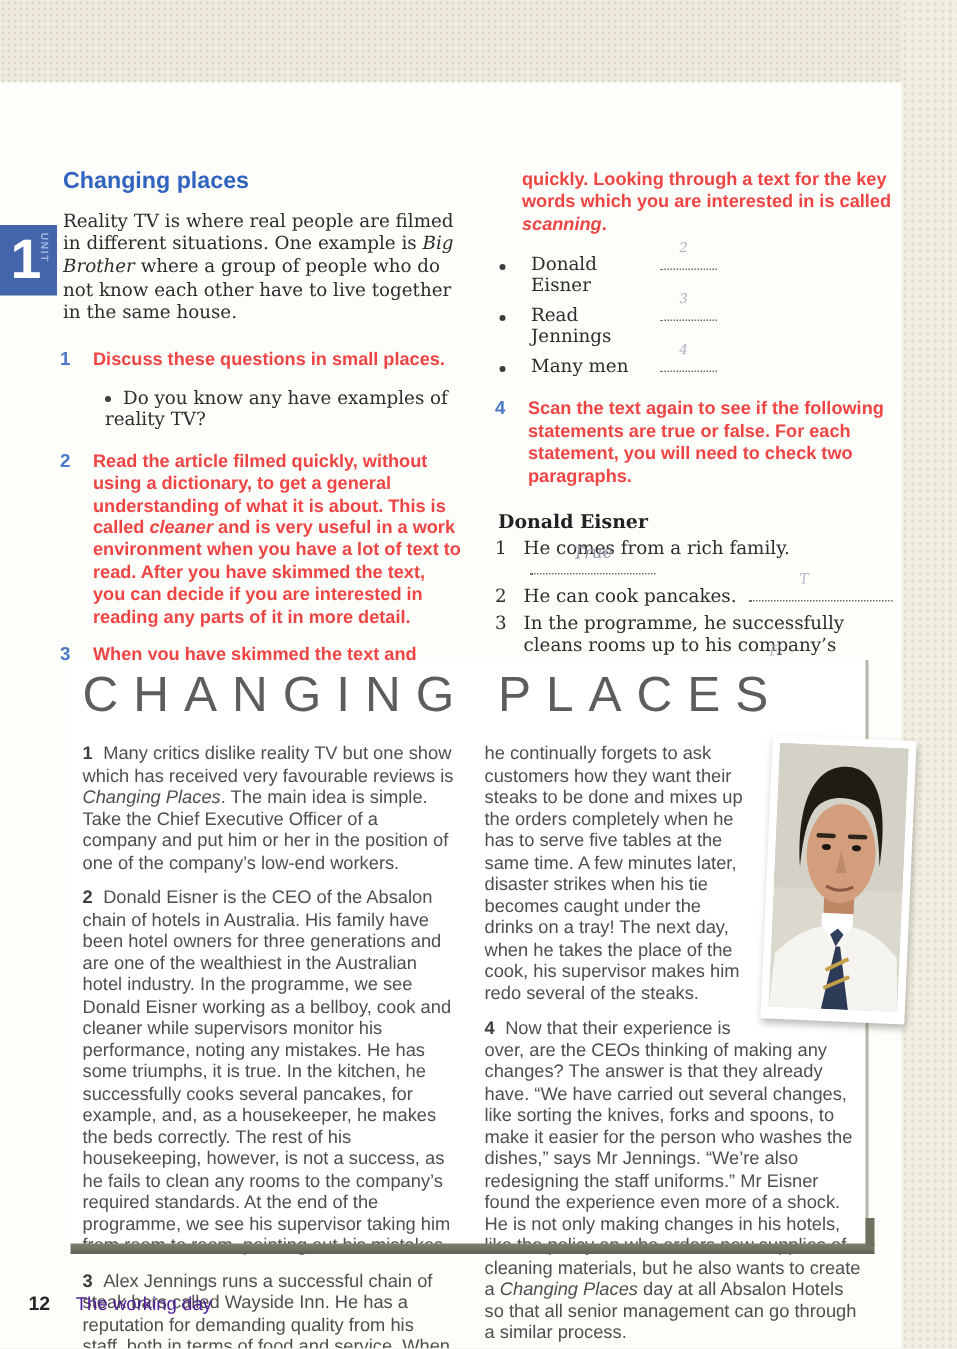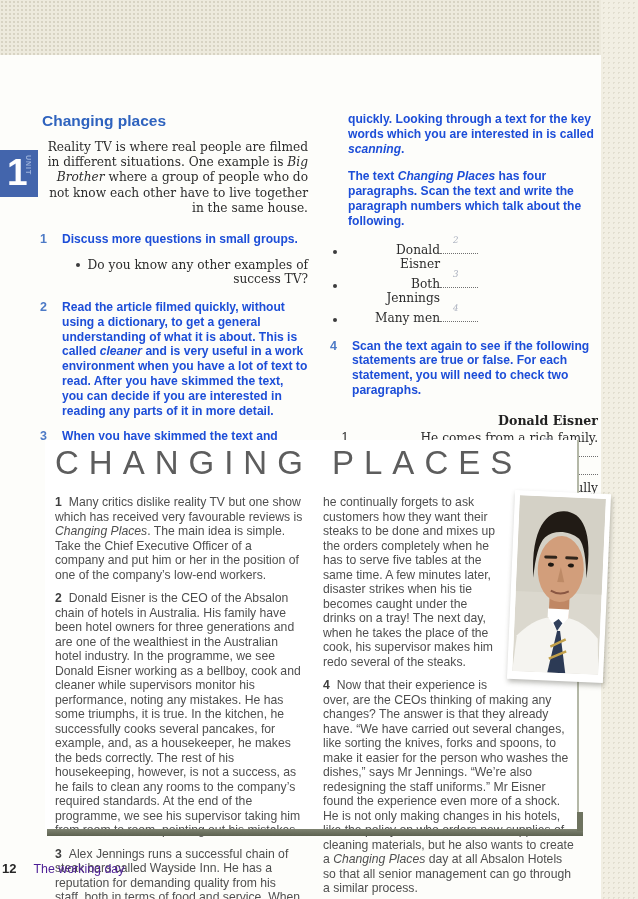--- a/index.html
+++ b/index.html
@@ -19,27 +19,27 @@
     writing-mode:vertical-rl;letter-spacing:1px;}
 
   
   .col{position:absolute;}
   .col-left{left:40px;top:112px;width:268px;}
   .col-right{left:330px;top:112px;width:268px;}
 
   .lesson-title{margin:0 0 10px 2px;font-size:15.5px;font-weight:700;color:#2f63be;}
   .section-heading{margin:0 0 8px 2px;font-size:17px;font-weight:400;color:#7b95cc;}
 
-  .serif{font-family:"DejaVu Serif",serif;text-align:right;}
+  .serif{font-family:"DejaVu Serif",serif;}
   .intro{margin:0 0 16px 2px;font-size:12.2px;line-height:15.2px;color:#2d2d2d;}
   .intro i{font-style:italic;}
 
   .ex{display:flex;margin:0 0 11px 0;}
   .ex-num{flex:0 0 22px;color:#4d7ac6;font-weight:700;font-size:12.5px;line-height:14.8px;}
-  .rubric{margin:0;font-size:12.1px;line-height:14.8px;font-weight:700;color:#1d4ed8;}
+  .rubric{margin:0;font-size:12.1px;line-height:14.8px;font-weight:700;color:#ef4444;}
   .rubric i{font-style:italic;}
 
   .bullets{list-style:none;margin:0 0 13px 0;padding:0 0 0 30px;}
   .bullets li{position:relative;margin:0 0 5px 0;font-size:12.2px;line-height:14.6px;color:#2d2d2d;}
   .dot{display:inline-block;width:4px;height:4px;border-radius:50%;background:#3c3c3c;
     vertical-align:middle;margin-right:8px;}
 
   .cont-p{margin:0 0 13px 18px;}
   .scan-p{margin:0 0 14px 18px;}
 
@@ -80,21 +80,21 @@
   .photo{float:right;width:86px;padding:5px 5px 8px 5px;background:#ffffff;
     box-shadow:1px 3px 5px rgba(60,60,50,.35);transform:rotate(2.5deg);
     margin:-3px -32px 10px 9px;position:relative;z-index:3;}
   .photo svg{display:block;}
 
   .card-shadow{position:absolute;left:47px;top:829px;width:536px;height:7px;
     background:linear-gradient(#7e8371,#5d6250);}
   .card-shadow-stub{position:absolute;left:577px;top:812px;width:6px;height:19px;background:#6e735f;}
 
   
-  .footer{position:absolute;left:2px;top:861px;display:flex;align-items:baseline;}
+  .footer{position:absolute;left:19px;top:861px;display:flex;align-items:baseline;}
   .pageno{font-size:13px;font-weight:700;color:#262626;}
   .foot-title{margin-left:17px;font-size:12.4px;color:#4c1d95;}
 </style>
 </head>
 <body>
 
 <div class="page">
 
   <div class="tex-band"></div>
   <div class="tex-strip"></div>
@@ -104,53 +104,52 @@
     <span class="unit-word">UNIT</span>
   </div>
 
   <div class="col col-left">
     <h1 class="lesson-title">Changing places</h1>
 
     <p class="serif intro"><span>Reality TV is where real people are filmed in different situations. One example is </span><i>Big Brother</i><span> where a group of people who do not know each other have to live together in the same house.</span></p>
 
     <div class="ex">
       <span class="ex-num">1</span>
-      <p class="rubric">Discuss more questions in small groups.</p>
+      <p class="rubric">Discuss these questions in small places.</p>
     </div>
     <ul class="bullets serif">
-      <li><span class="dot"></span><span>Do you know any other examples of success TV?</span></li>
+      <li><span class="dot"></span><span>Do you know any have examples of reality TV?</span></li>
     </ul>
 
     <div class="ex">
       <span class="ex-num">2</span>
       <p class="rubric"><span>Read the article filmed quickly, without using a dictionary, to get a general understanding of what it is about. This is called </span><i>cleaner</i><span> and is very useful in a work environment when you have a lot of text to read. After you have skimmed the text, you can decide if you are interested in reading any parts of it in more detail.</span></p>
     </div>
 
     <div class="ex">
       <span class="ex-num">3</span>
       <p class="rubric">When you have skimmed the text and decided which sentences or paragraphs you would like to read again in more detail, you need to be able find them</p>
     </div>
   </div>
 
   <div class="col col-right">
     <p class="rubric cont-p"><span>quickly. Looking through a text for the key words which you are interested in is called </span><i>scanning</i><span>.</span></p>
 
-    <p class="rubric scan-p"><span>The text </span><i>Changing Places</i><span> has four paragraphs. Scan the text and write the paragraph numbers which talk about the following.</span></p>
 
     <div class="ptable">
       <div class="prow">
         <span class="dot"></span>
         <span class="plabel serif">Donald Eisner</span>
         <span class="ans-line aw38">
             <span class="hand digit">2</span>
           </span>
       </div>
       <div class="prow">
         <span class="dot"></span>
-        <span class="plabel serif">Both Jennings</span>
+        <span class="plabel serif">Read Jennings</span>
         <span class="ans-line aw38">
             <span class="hand digit">3</span>
           </span>
       </div>
       <div class="prow">
         <span class="dot"></span>
         <span class="plabel serif">Many men</span>
         <span class="ans-line aw38">
             <span class="hand digit">4</span>
           </span>

